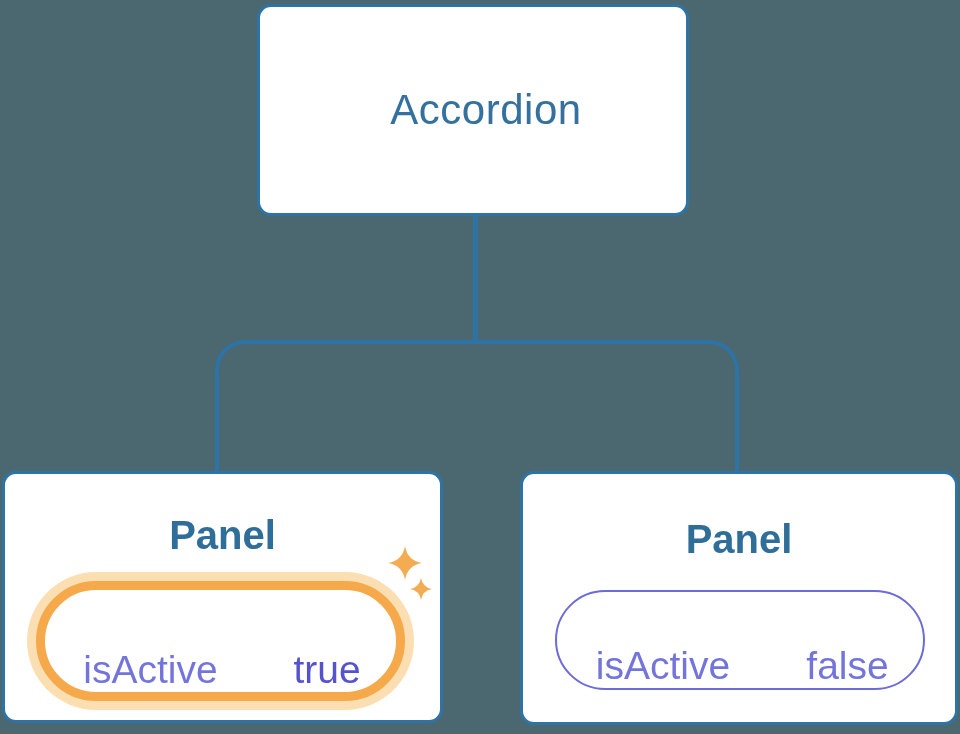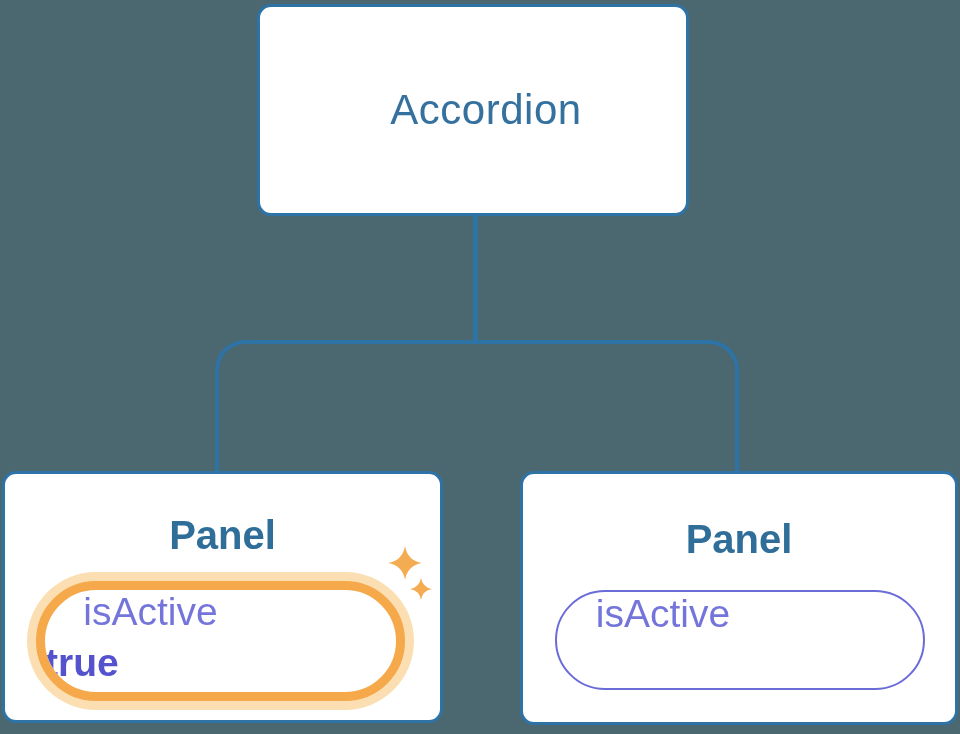--- a/index.html
+++ b/index.html
@@ -76,33 +76,32 @@
   .panel-node.left  .panel-title { top: 39px; }
   .panel-node.right .panel-title { top: 43px; }
 
   
   .pill {
     position: absolute;
     box-sizing: border-box;
     background: #fff;
     border-radius: 999px;
     display: flex;
-    align-items: flex-start;
+    align-items: flex-end;
     overflow: hidden;
-    flex-direction: column;
   }
   .pill .cell {
     display: flex;
     align-items: center;
     justify-content: center;
     font-size: 39px;
     color: var(--state-text-purple, #7375DB);
   }
   .pill .cell.value-bold {
-    font-weight: 700;
+    font-weight: 400;
     color: var(--state-value-bold-purple, #5552CE);
   }
   .pill .divider { flex: 0 0 auto; }
 
   .active-pill {
     left: 31px;
     top: 107px;
     width: 369px;
     height: 120px;
     border: 9px solid var(--active-pill-orange, #F5A94B);
@@ -162,16 +161,17 @@
       <path d="M19,2 Q21.5,16.5 36,19 Q21.5,21.5 19,36 Q16.5,21.5 2,19 Q16.5,16.5 19,2 Z"></path>
       <path d="M35,34 Q36.6,43.4 46,45 Q36.6,46.6 35,56 Q33.4,46.6 24,45 Q33.4,43.4 35,34 Z"></path>
     </svg>
   </div>
 
   <div class="node panel-node right">
     <div class="panel-title">Panel</div>
     <div class="pill inactive-pill">
       <span class="cell name">isActive</span>
       <span class="divider"></span>
+      <span class="cell value">false</span>
     </div>
   </div>
 
 </div>
 
 </body></html>

